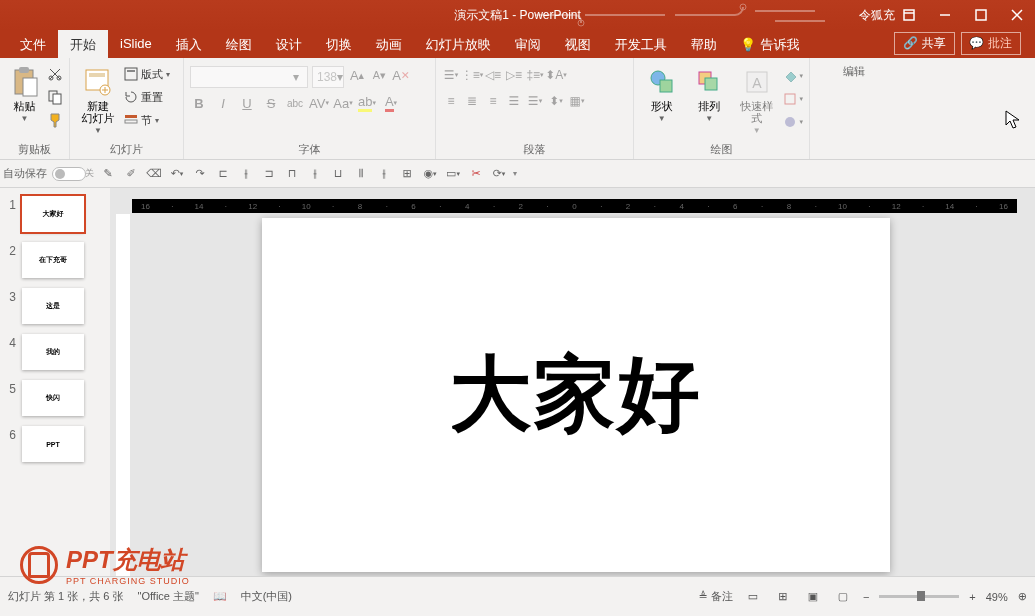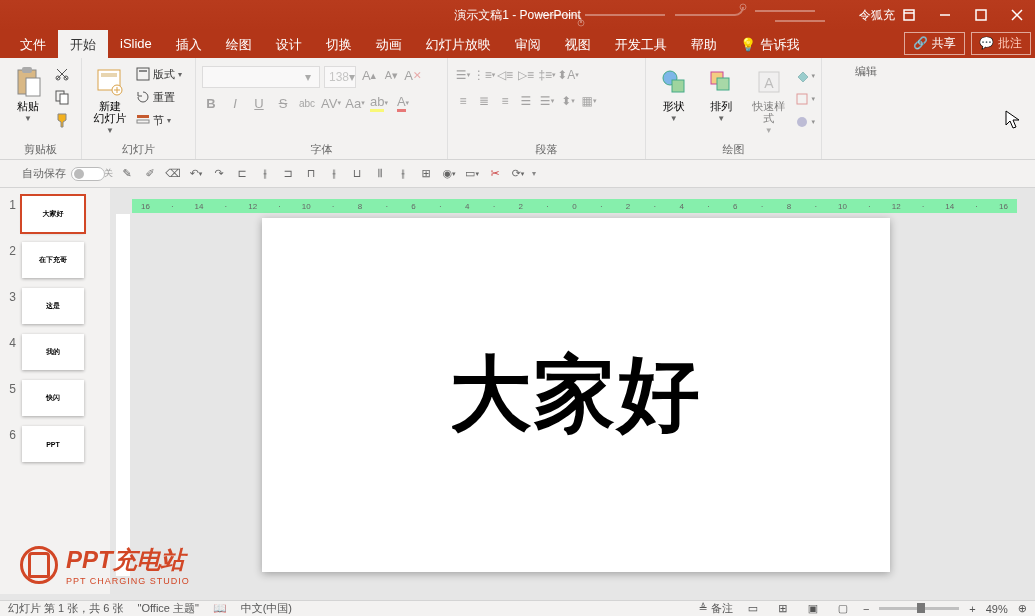--- a/index.html
+++ b/index.html
@@ -7,21 +7,21 @@
 .titlebar{height:30px;background:linear-gradient(#b83b1d,#b33618);display:flex;align-items:center;color:#fff;font-size:12px;position:relative}
 .circuit{position:absolute;right:200px;top:3px;width:300px;height:24px;opacity:.35;pointer-events:none}
 .titlebar .title{position:absolute;left:50%;transform:translateX(-50%)}
 .titlebar .user{position:absolute;right:140px}
 .titlebar .winbtns{position:absolute;right:0;display:flex}
 .winbtn{width:36px;height:30px;display:flex;align-items:center;justify-content:center}
 .winbtn svg{stroke:#fff;stroke-width:1.5;fill:none}
 .tabbar{height:28px;background:#b33618;display:flex;color:#fff;padding-left:8px}
 .tab{padding:6px 12px;font-size:13px;cursor:pointer}
 .tab.active{background:#f3f2f1;color:#333}
-.tab-right{margin-left:auto;display:flex;gap:6px;padding-right:4px;align-items:center;padding-bottom:2px}
+.tab-right{margin-left:auto;display:flex;gap:6px;padding-right:14px;align-items:center;padding-bottom:2px}
 .share-btn{border:1px solid #e0a89a;padding:2px 8px;font-size:12px;background:#b33618}
 .ribbon{height:102px;background:#f3f2f1;border-bottom:1px solid #d4d4d4;display:flex}
 .grp{border-right:1px solid #e0e0e0;display:flex;flex-direction:column;padding:4px 6px 0}
 .grp-body{flex:1;display:flex;align-items:flex-start;gap:4px}
 .grp-lbl{text-align:center;font-size:11px;color:#666;padding:2px 0;position:relative}
 .bigbtn{display:flex;flex-direction:column;align-items:center;justify-content:center;width:44px;padding:4px 2px;gap:2px}
 .bigbtn .icn{width:28px;height:32px}
 .bigbtn .txt{font-size:11px;line-height:12px;text-align:center}
 .col{display:flex;flex-direction:column;gap:3px;padding-top:2px}
 .smallrow{display:flex;align-items:center;gap:3px;font-size:11px;color:#333;height:20px}
@@ -29,38 +29,38 @@
 .combo{border:1px solid #c8c8c8;background:#fff;height:22px;display:flex;align-items:center;padding:0 4px;font-size:12px;color:#999}
 .combo .arr{margin-left:auto;width:10px;color:#666}
 .fbtns{display:flex;gap:6px;align-items:center}
 .fbtn{width:18px;height:18px;display:flex;align-items:center;justify-content:center;color:#555;font-size:13px}
 .disabled{opacity:.5}
 .parabox{display:flex;flex-direction:column;gap:8px;padding-top:4px}
 .pararow{display:flex;gap:3px}
 .pbtn{width:18px;height:18px;display:flex;align-items:center;justify-content:center;color:#555}
 .editcol{display:flex;flex-direction:column;gap:4px;padding-top:2px}
 .editrow{display:flex;align-items:center;gap:4px;font-size:12px;color:#333}
-.qat{height:28px;background:#f3f2f1;border-bottom:1px solid #d4d4d4;display:flex;align-items:center;gap:5px;padding:0 22px;font-size:11px;color:#666}
+.qat{height:28px;background:#f3f2f1;border-bottom:1px solid #d4d4d4;display:flex;align-items:center;gap:5px;padding:0 3px;font-size:11px;color:#666}
 .toggle{width:34px;height:14px;border:1px solid #bbb;border-radius:7px;position:relative;background:#fff}
 .toggle::after{content:"";position:absolute;width:10px;height:10px;border-radius:50%;background:#bbb;left:2px;top:1px}
 .qicn{width:18px;height:18px;display:flex;align-items:center;justify-content:center}
 .workspace{position:absolute;top:188px;bottom:22px;left:0;right:0;display:flex}
 .thumbs{width:110px;background:#f3f2f1;overflow-y:auto;padding:8px 4px}
 .thumb-item{display:flex;gap:6px;margin-bottom:10px}
 .thumb-num{width:12px;text-align:right;color:#666;font-size:12px;padding-top:2px}
 .thumb{width:62px;height:36px;background:#fff;box-shadow:0 1px 3px rgba(0,0,0,.3);display:flex;align-items:center;justify-content:center;font-size:7px;font-weight:bold}
 .thumb.sel{outline:2px solid #d24726}
 .editor{flex:1;background:#e6e6e6;position:relative}
-.ruler-h{position:absolute;top:11px;left:22px;right:18px;height:14px;background:#86efac;font-size:8px;color:#666;display:flex;align-items:center;overflow:hidden}
+.ruler-h{position:absolute;top:11px;left:22px;right:18px;height:14px;background:#000000;font-size:8px;color:#666;display:flex;align-items:center;overflow:hidden}
 .ruler-v{position:absolute;top:26px;bottom:18px;left:6px;width:14px;background:#fff}
 .rv-inner{position:absolute;left:0;right:0;top:40px;bottom:40px;background:#fff;font-size:8px;color:#666;writing-mode:vertical-rl;display:flex;align-items:center}
 .slide-area{position:absolute;top:30px;left:26px;right:20px;bottom:20px;display:flex;align-items:flex-start;justify-content:center;padding-top:0}
 .slide{width:628px;height:354px;background:#fff;box-shadow:0 2px 8px rgba(0,0,0,.3);display:flex;align-items:center;justify-content:center;margin-top:0}
 .slide-text{font-size:82px;font-weight:900;letter-spacing:2px}
-.statusbar{position:absolute;bottom:0;left:0;right:0;height:16px;background:#f3f2f1;border-top:1px solid #d4d4d4;display:flex;align-items:center;font-size:11px;color:#555;padding:0 8px;gap:14px}
+.statusbar{position:absolute;bottom:0;left:0;right:0;height:40px;background:#f3f2f1;border-top:1px solid #d4d4d4;display:flex;align-items:center;font-size:11px;color:#555;padding:0 8px;gap:14px}
 .sb-right{margin-left:auto;display:flex;align-items:center;gap:10px}
 .viewbtn{width:20px;height:16px;display:flex;align-items:center;justify-content:center}
 .zoom-slider{width:80px;height:3px;background:#c0c0c0;position:relative}
 .zoom-slider::after{content:"";position:absolute;width:8px;height:10px;background:#777;left:38px;top:-4px}
 .watermark{position:absolute;bottom:30px;left:20px;display:flex;align-items:center;gap:8px;z-index:10}
 .wm-icon{width:38px;height:38px;border:3px solid #d24726;border-radius:50%;display:flex;align-items:center;justify-content:center}
 .wm-icon::after{content:"";width:16px;height:20px;border:3px solid #d24726;border-radius:4px 4px 2px 2px}
 .wm-txt{color:#d24726;font-size:24px;font-weight:bold;font-style:italic}
 .wm-sub{color:#d24726;font-size:9px;letter-spacing:1px}
 .cursor{position:absolute;top:110px;right:14px;z-index:100}
@@ -120,21 +120,21 @@
   <div class="tab">帮助</div>
   <div class="tab">💡 <span>告诉我</span></div>
   <div class="tab-right">
     <div class="share-btn">🔗 <span>共享</span></div>
     <div class="share-btn" style="color:#ffccbb">💬 <span>批注</span></div>
   </div>
 </div>
 
 <div class="ribbon">
 
-  <div class="grp" style="width:82px">
+  <div class="grp" style="width:70px">
     <div class="grp-body">
       <div class="bigbtn">
         <svg class="icn" viewBox="0 0 28 32">
             <rect x="4" y="4" width="18" height="24" fill="#d9b885" stroke="#888"></rect>
             <rect x="8" y="1" width="10" height="6" rx="2" fill="#aaa"></rect>
             <rect x="12" y="12" width="14" height="18" fill="#fff" stroke="#888"></rect>
           </svg>
         <div class="txt">粘贴</div>
         <span style="font-size:8px;color:#666">▼</span>
       </div>

